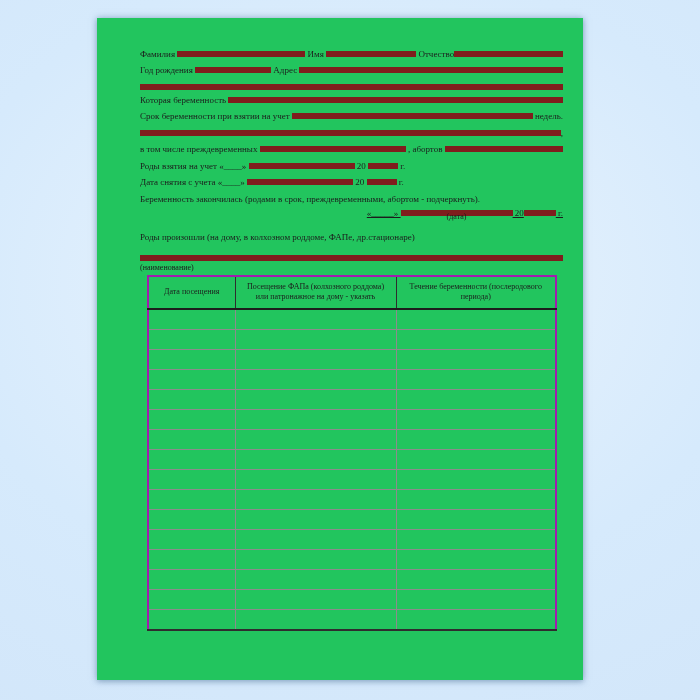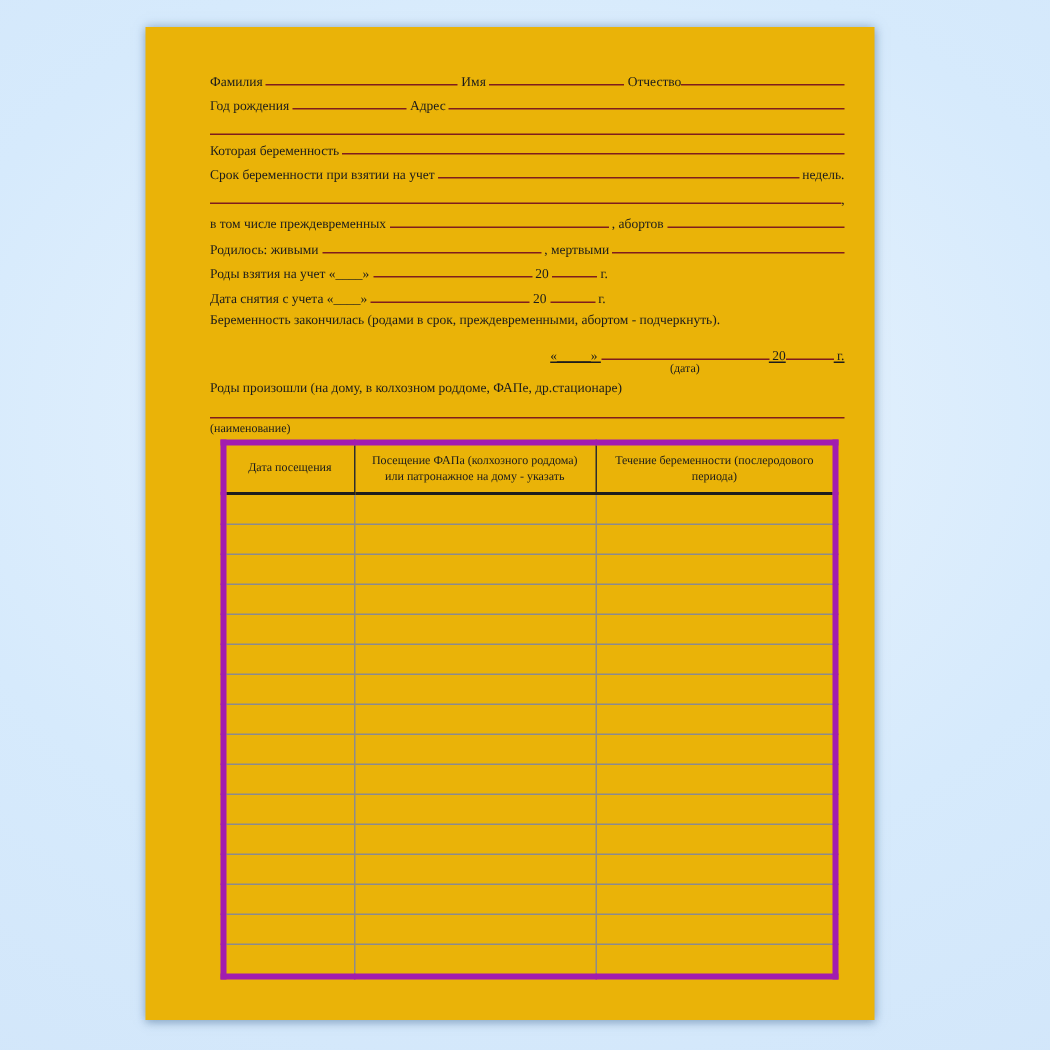--- a/index.html
+++ b/index.html
@@ -3,57 +3,57 @@
 <meta charset="utf-8">
 <style>
   html,body{margin:0;padding:0;width:700px;height:700px;overflow:hidden;}
   body{
     font-family:"Liberation Serif","DejaVu Serif",serif;
     background:radial-gradient(ellipse 130% 100% at 50% 40%, #eaf4fd 0%, #d6eafc 45%, #cfe3f8 100%);
     position:relative;
   }
   .paper{
     position:absolute;left:97px;top:18px;width:486px;height:662px;
-    background:#eab308;
+    background:#22c55e;
     box-shadow:0 0 7px rgba(95,130,165,.55), 0 2px 5px rgba(95,130,165,.35);
   }
   .paper-content{
     position:absolute;left:43px;top:24px;right:20px;bottom:10px;
     color:#1c1c1c;font-size:9px;line-height:10px;
   }
   
   #form-lines{display:block;}
   .form-line{
     display:flex;align-items:flex-end;height:16.5px;position:relative;
   }
   .form-line.align-right{justify-content:flex-end;text-decoration:underline;}
   #form-lines .form-line:nth-child(4){height:13px;}
   #form-lines .form-line:nth-child(11){height:14px;text-align:center;}
   #form-lines .form-line:nth-child(12){margin-top:8px;}
   #form-lines .form-line:nth-child(13){margin-top:4px;}
   #form-lines .form-line:nth-child(14){margin-top:2px;}
   .seg-txt{white-space:pre;line-height:10px;}
   .seg-fill{
-    display:inline-block;height:0;border-bottom:1px solid #7f1d1d;
+    display:inline-block;height:0;border-bottom:6px solid #7f1d1d;
     margin-bottom:2px;position:relative;margin-top:14px;
   }
   .seg-fill.grow{flex:1 1 auto;}
   .fill-note{
     position:absolute;left:0;top:3px;width:100%;text-align:center;
     font-size:8px;line-height:1;white-space:nowrap;
   }
   .line-note{
     position:absolute;left:0;top:100%;width:100%;text-align:left;
     font-size:8px;line-height:1;margin-top:1px;
   }
   
   .visit-table{
     border-collapse:collapse;table-layout:fixed;
     width:408px;margin:12px 0 0 7px;
-    border:4px solid #a21caf;
+    border:2px solid #a21caf;
   }
   .visit-table col.c1{width:87px;}
   .visit-table col.c2{width:161px;}
   .visit-table col.c3{width:160px;}
   .visit-table thead td{
     font-size:8px;text-align:center;vertical-align:middle;
     height:29px;padding:1px 6px;line-height:1.3;
     border:1px solid #2e2e2e;border-bottom:2px solid #1d1d1d;
   }
   .visit-table tbody td{
@@ -98,26 +98,20 @@
           <span class="seg-txt"> недель.</span>
         </div>
         <div class="form-line">
           <span class="seg-fill grow"></span>
           <span class="seg-txt">,</span>
         </div>
         <div class="form-line">
           <span class="seg-txt">в том числе преждевременных </span>
           <span class="seg-fill" style="width: 146px;"></span>
           <span class="seg-txt"> , абортов </span>
-          <span class="seg-fill grow"></span>
-        </div>
-        <div class="form-line">
-          <span class="seg-txt">Родилось: живыми </span>
-          <span class="seg-fill" style="width: 146px;"></span>
-          <span class="seg-txt"> , мертвыми </span>
           <span class="seg-fill grow"></span>
         </div>
         <div class="form-line">
           <span class="seg-txt">Роды взятия на учет «____» </span>
           <span class="seg-fill" style="width: 106px;"></span>
           <span class="seg-txt"> 20 </span>
           <span class="seg-fill" style="width: 30px;"></span>
           <span class="seg-txt"> г.</span>
         </div>
         <div class="form-line">

